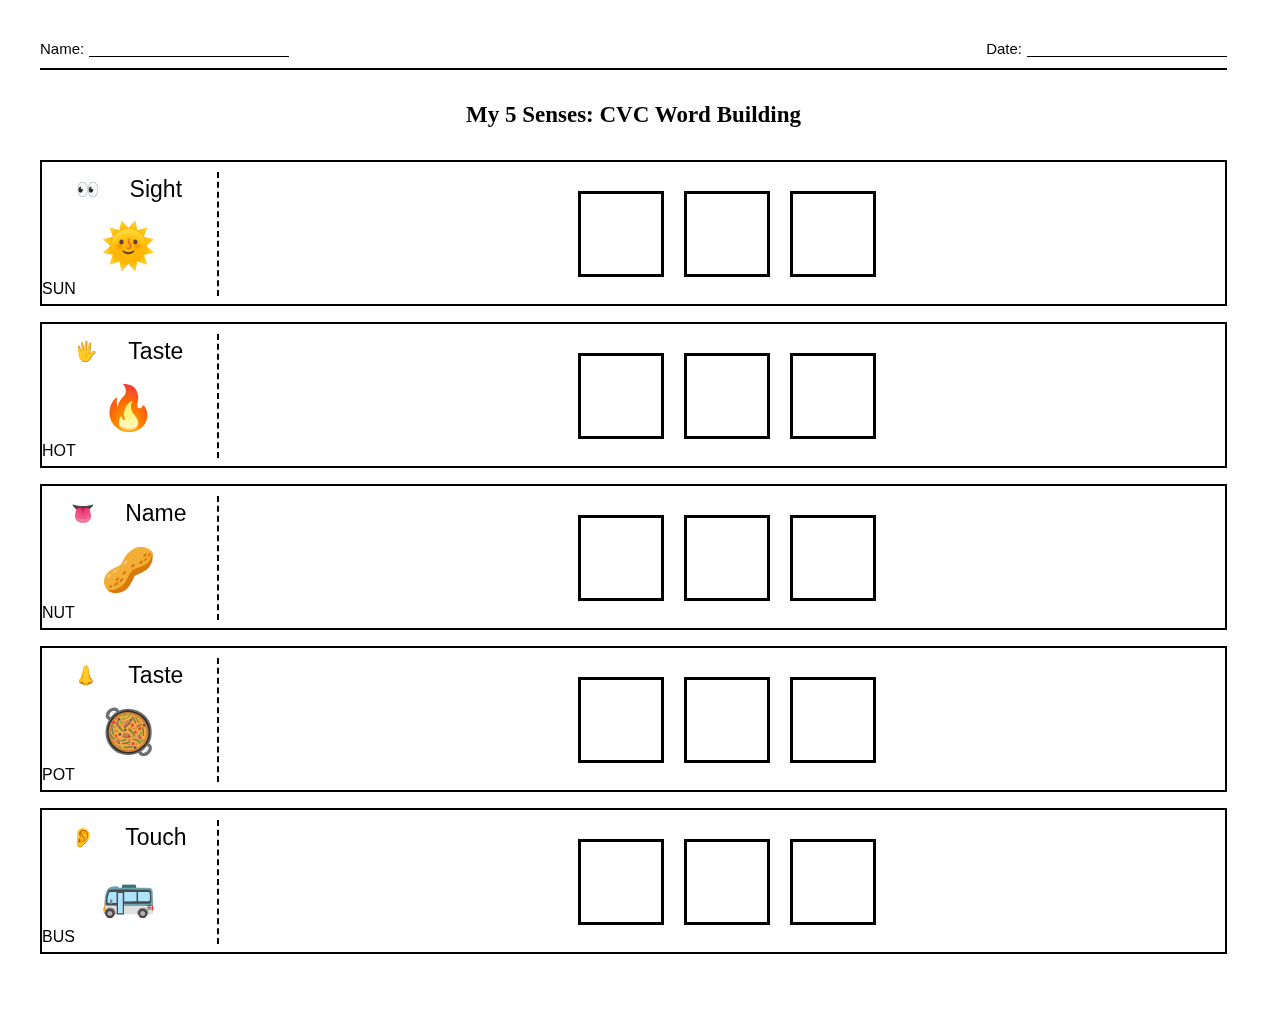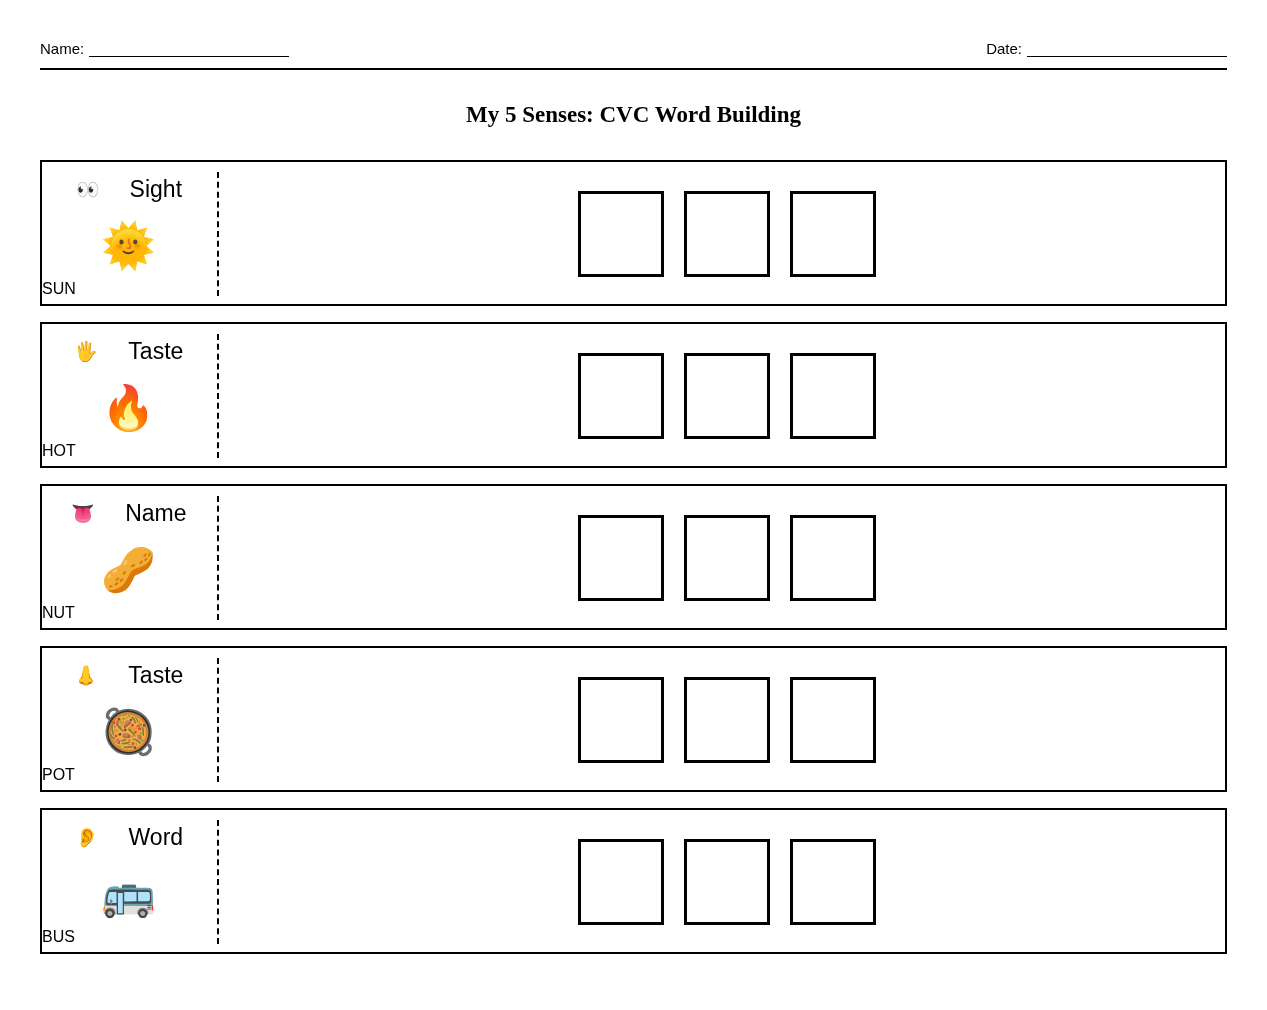--- a/index.html
+++ b/index.html
@@ -104,21 +104,21 @@
       <div class="box"></div>
       <div class="box"></div>
       <div class="box"></div>
     </div>
   </div>
 
   <div class="row">
     <div class="left">
       <div class="sense">
         <span class="sense-icon">👂</span>
-        <span class="sense-label">Word</span>
+        <span class="sense-label">Touch</span>
       </div>
       <div class="pic">🚌</div>
       <div class="word">BUS</div>
     </div>
     <div class="divider"></div>
     <div class="boxes">
       <div class="box"></div>
       <div class="box"></div>
       <div class="box"></div>
     </div>

